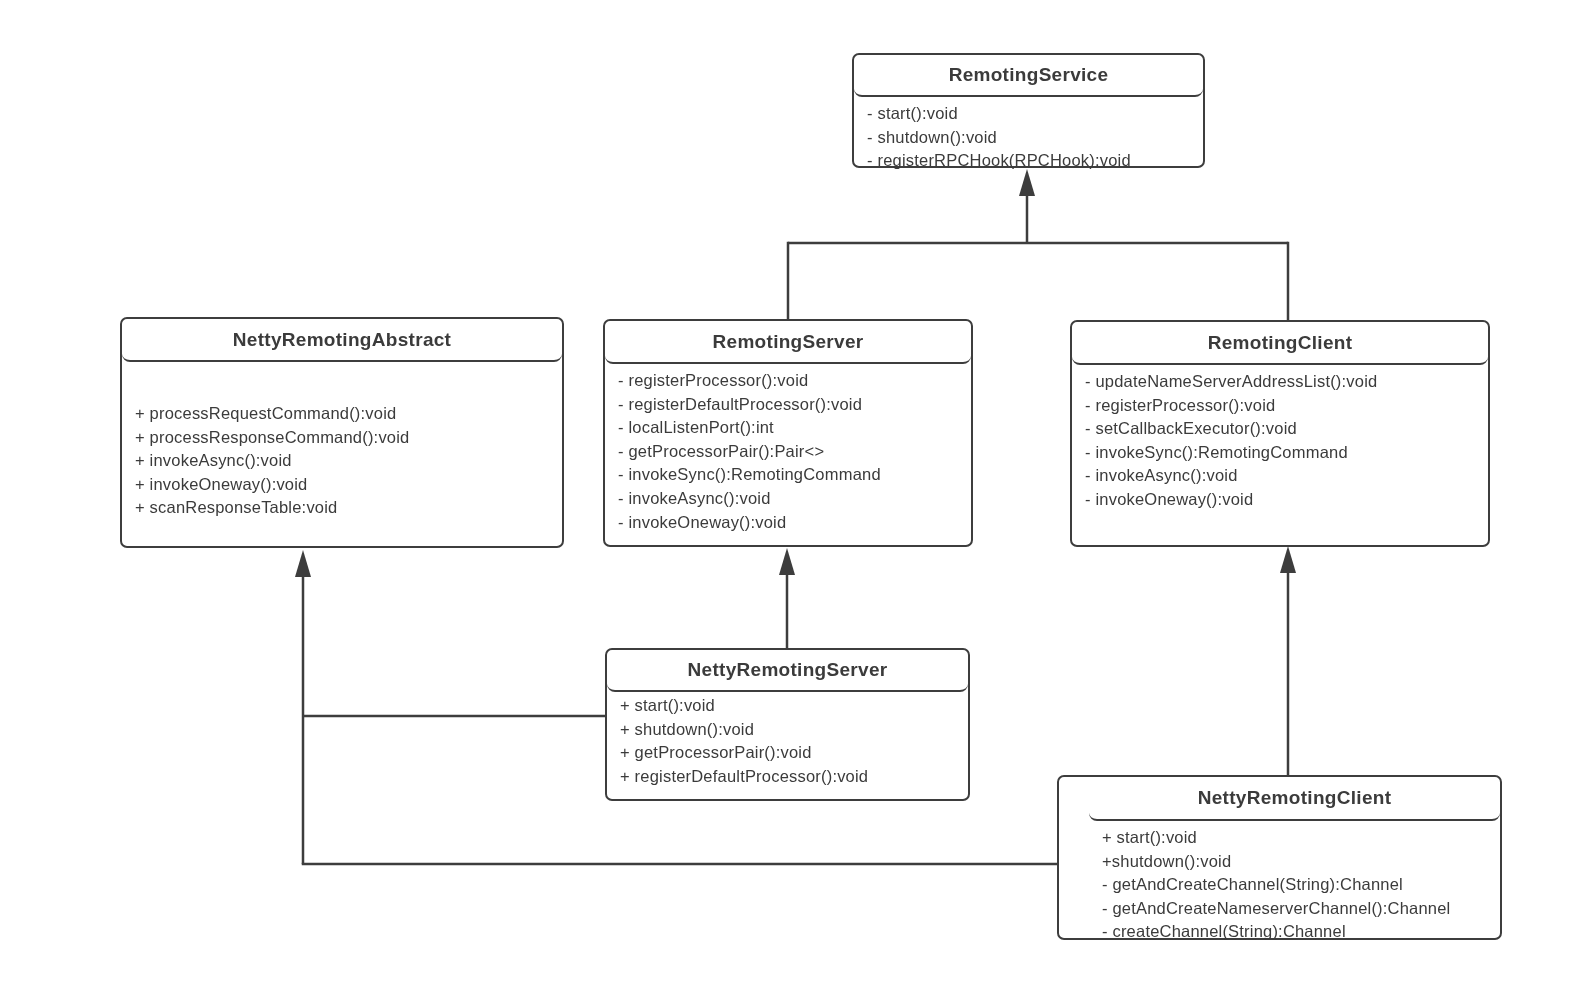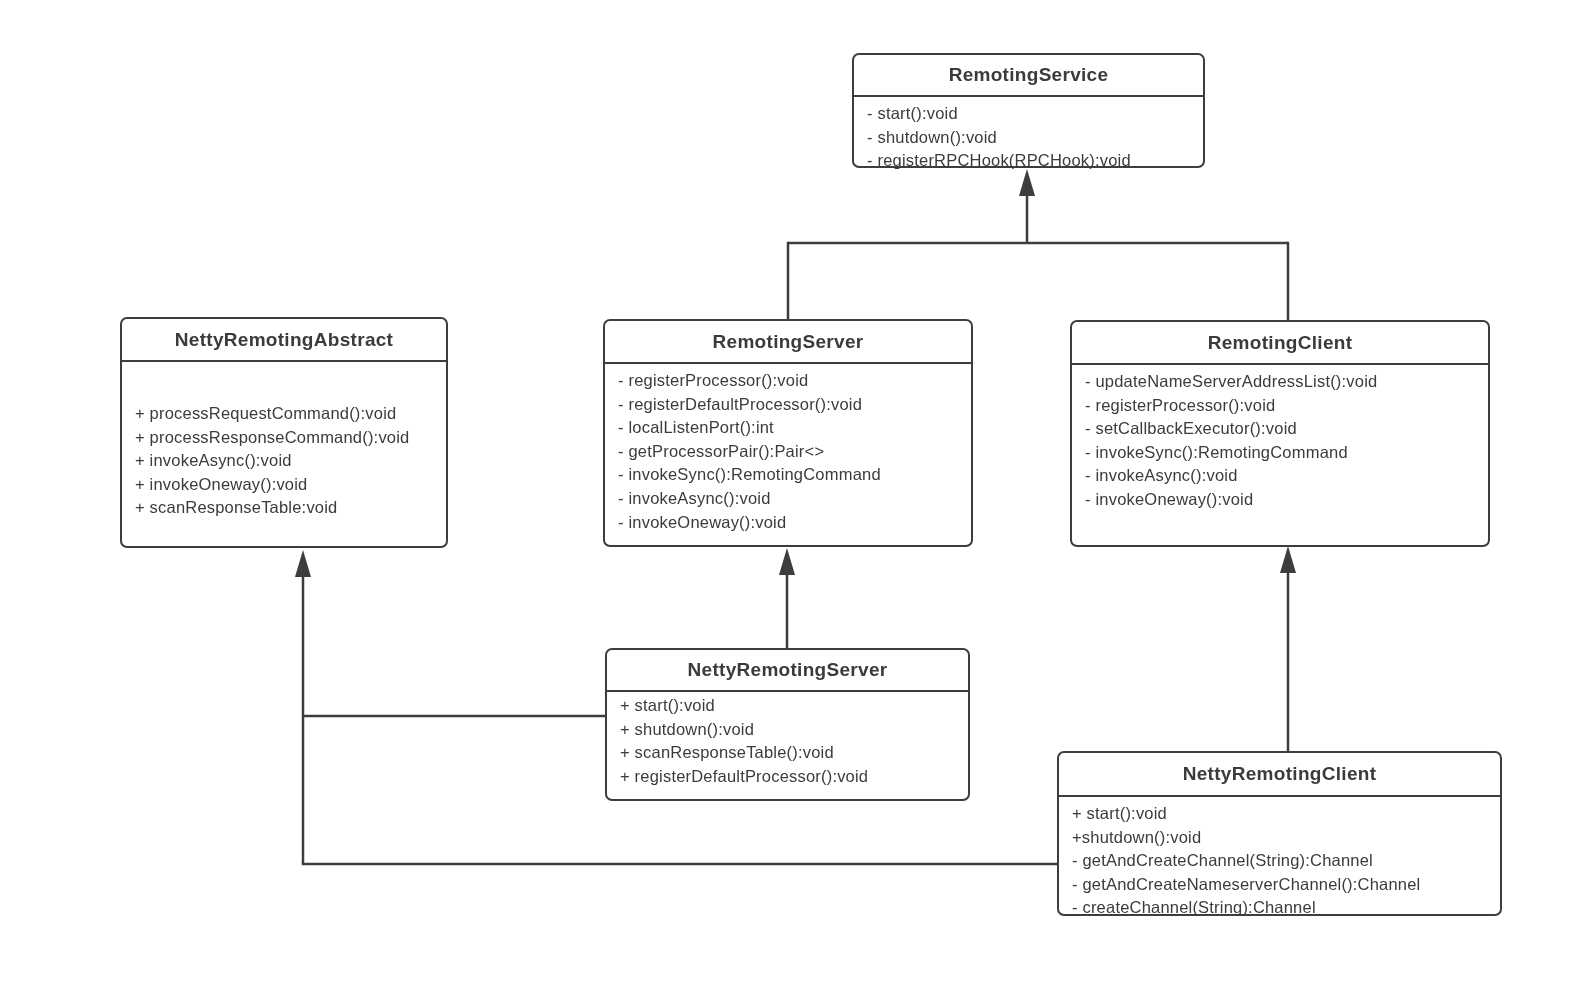--- a/index.html
+++ b/index.html
@@ -33,45 +33,46 @@
   .class-title {
     font-weight: bold;
     font-size: 19px;
     text-align: center;
     border-bottom: 2.5px solid #3d3d3d;
     box-sizing: border-box;
     display: flex;
     align-items: center;
     justify-content: center;
     letter-spacing: 0.3px;
+    border-radius: 8px;
   }
   .class-methods {
     padding: 5px 10px 0 13px;
     font-size: 16.5px;
     line-height: 23.6px;
     white-space: nowrap;
     letter-spacing: 0.2px;
   }
   .class-methods .method {
     height: 23.6px;
   }
   
   #box-remoting-service        { left: 852px;  top: 53px;  width: 353px; height: 115px; }
   #box-remoting-service        .class-title { height: 42px; }
-  #box-netty-remoting-abstract { left: 120px;  top: 317px; width: 328px; height: 231px; }
+  #box-netty-remoting-abstract { left: 120px;  top: 317px; width: 444px; height: 231px; }
   #box-netty-remoting-abstract .class-title { height: 43px; }
   #box-netty-remoting-abstract .class-methods { padding-top: 40px; }
   #box-remoting-server         { left: 603px;  top: 319px; width: 370px; height: 228px; }
   #box-remoting-server         .class-title { height: 43px; }
   #box-remoting-client         { left: 1070px; top: 320px; width: 420px; height: 227px; }
   #box-remoting-client         .class-title { height: 43px; }
   #box-netty-remoting-server   { left: 605px;  top: 648px; width: 365px; height: 153px; }
   #box-netty-remoting-server   .class-title { height: 42px; }
   #box-netty-remoting-server   .class-methods { padding-top: 2px; }
-  #box-netty-remoting-client   { left: 1057px; top: 751px; width: 445px; height: 165px; }
+  #box-netty-remoting-client   { left: 1057px; top: 775px; width: 445px; height: 165px; padding-left: 30px; }
   #box-netty-remoting-client   .class-title { height: 44px; }
   .edge-line {
     stroke: #3d3d3d;
     stroke-width: 2.5;
     fill: none;
   }
   .edge-arrowhead {
     fill: #3d3d3d;
     stroke: none;
   }
@@ -152,21 +153,21 @@
         <div class="method">- invokeAsync():void</div>
         <div class="method">- invokeOneway():void</div>
       </div>
   </div>
 
   <div class="class-box" id="box-netty-remoting-server">
     <div class="class-title">NettyRemotingServer</div>
     <div class="class-methods">
         <div class="method">+ start():void</div>
         <div class="method">+ shutdown():void</div>
-        <div class="method">+ scanResponseTable():void</div>
+        <div class="method">+ getProcessorPair():void</div>
         <div class="method">+ registerDefaultProcessor():void</div>
       </div>
   </div>
 
   <div class="class-box" id="box-netty-remoting-client">
     <div class="class-title">NettyRemotingClient</div>
     <div class="class-methods">
         <div class="method">+ start():void</div>
         <div class="method">+shutdown():void</div>
         <div class="method">- getAndCreateChannel(String):Channel</div>

